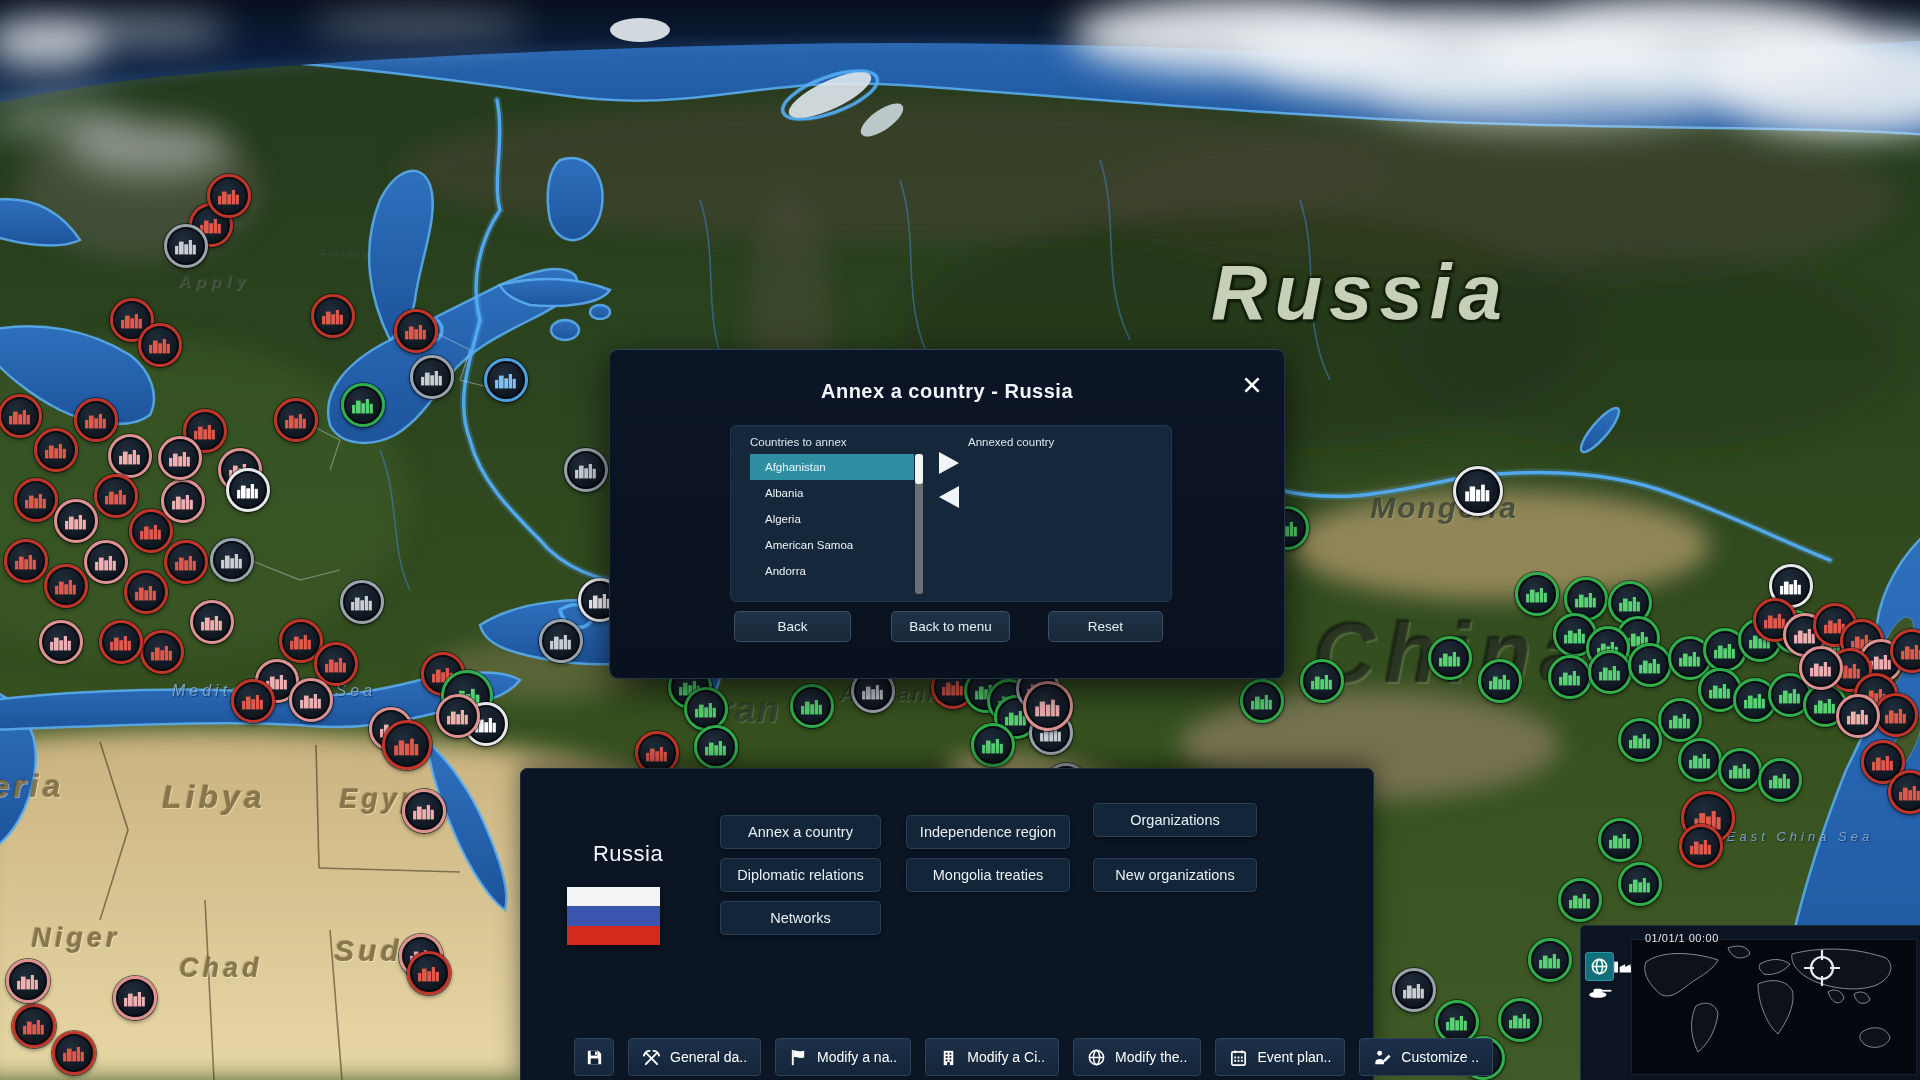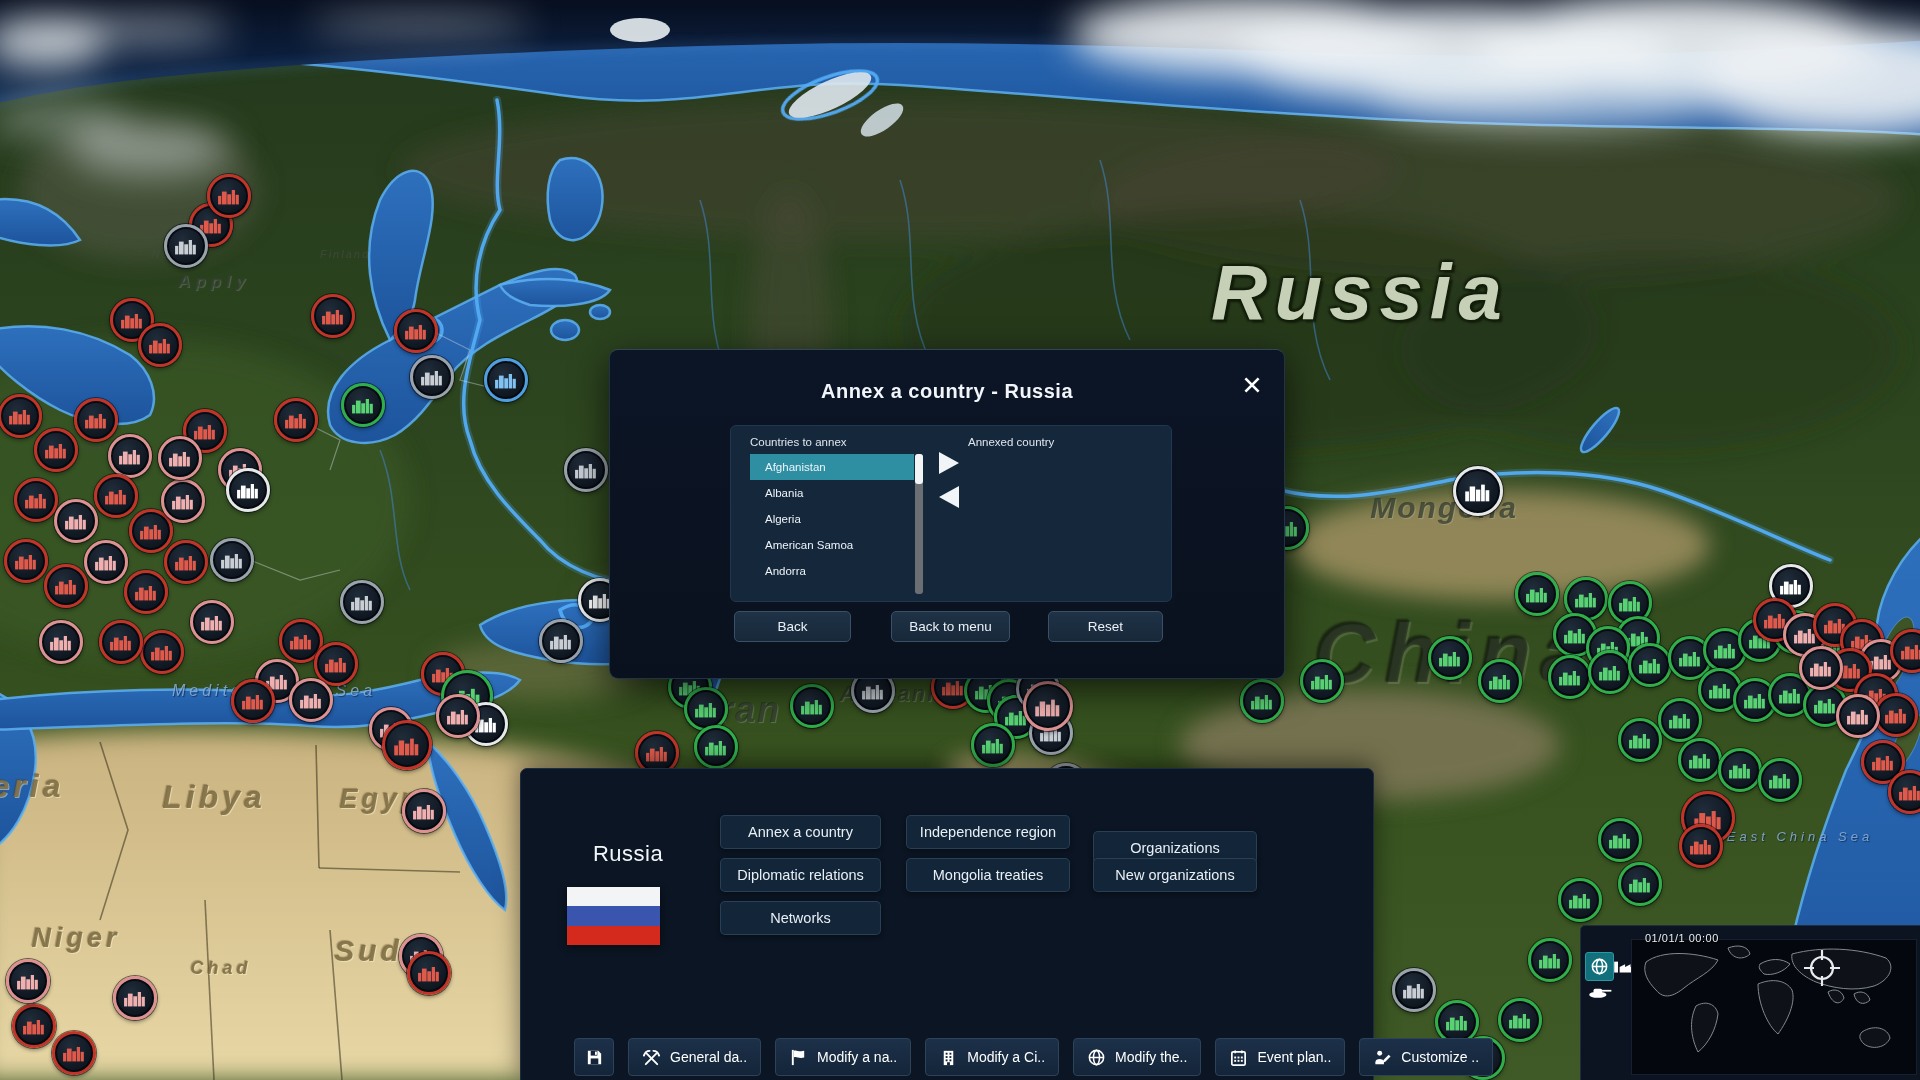--- a/index.html
+++ b/index.html
@@ -248,21 +248,21 @@
       <span class="map-label lbl-emboss" style="left: 1444px; top: 508px; font-size: 30px;">Mongolia</span>
       <span class="map-label lbl-china" style="left: 1455px; top: 652px; font-size: 86px;">China</span>
       <span class="map-label lbl-emboss" style="left: 744px; top: 710px; font-size: 36px;">Iran</span>
       <span class="map-label lbl-emboss" style="left: 914px; top: 694px; font-size: 22px;">Afghanistan</span>
       <span class="map-label lbl-sea" style="left: 274px; top: 691px; font-size: 16px;">Mediterranean Sea</span>
       <span class="map-label lbl-sea" style="left: 1800px; top: 836px; font-size: 13px;">East China Sea</span>
       <span class="map-label lbl-desert" style="left: 214px; top: 797px; font-size: 32px;">Libya</span>
       <span class="map-label lbl-desert" style="left: 387px; top: 799px; font-size: 27px;">Egypt</span>
       <span class="map-label lbl-desert" style="left: 28px; top: 786px; font-size: 32px;">eria</span>
       <span class="map-label lbl-desert" style="left: 76px; top: 938px; font-size: 27px;">Niger</span>
-      <span class="map-label lbl-desert" style="left: 221px; top: 968px; font-size: 18px;">Chad</span>
+      <span class="map-label lbl-desert" style="left: 221px; top: 968px; font-size: 27px;">Chad</span>
       <span class="map-label lbl-desert" style="left: 390px; top: 951px; font-size: 30px;">Sudan</span>
     </div>
   <div id="markers-layer">
       <div class="marker" style="left: 132px; top: 320px; width: 38px; height: 38px; border: 3px solid rgb(194, 52, 40);">
         <svg viewBox="0 0 22 16">
           <g fill="#e05a4c">
             <rect x="1" y="8" width="3" height="8"></rect>
             <rect x="4.6" y="4" width="4.4" height="12"></rect>
             <rect x="9.6" y="6.5" width="3.6" height="9.5"></rect>
             <rect x="13.8" y="2.5" width="3" height="13.5"></rect>
@@ -1769,21 +1769,21 @@
 
   <div class="country-panel">
     <div class="country-name">Russia</div>
     <div class="flag">
       <div style="background: rgb(242, 244, 246);"></div>
       <div style="background: rgb(58, 85, 174);"></div>
       <div style="background: rgb(212, 42, 30);"></div>
     </div>
     <div class="panel-btn" style="left:199px;top:46px;width:159px">Annex a country</div>
     <div class="panel-btn" style="left:385px;top:46px;width:162px">Independence region</div>
-    <div class="panel-btn" style="left:572px;top:62px;width:162px">Organizations</div>
+    <div class="panel-btn" style="left:572px;top:34px;width:162px">Organizations</div>
     <div class="panel-btn" style="left:199px;top:89px;width:159px">Diplomatic relations</div>
     <div class="panel-btn" style="left:385px;top:89px;width:162px">Mongolia treaties</div>
     <div class="panel-btn" style="left:572px;top:89px;width:162px">New organizations</div>
     <div class="panel-btn" style="left:199px;top:132px;width:159px">Networks</div>
   </div>
 
   <div class="toolbar">
     <div class="tb-btn tb-save">
       <span class="ticon">
         <svg viewBox="0 0 20 20" width="19" height="19">

